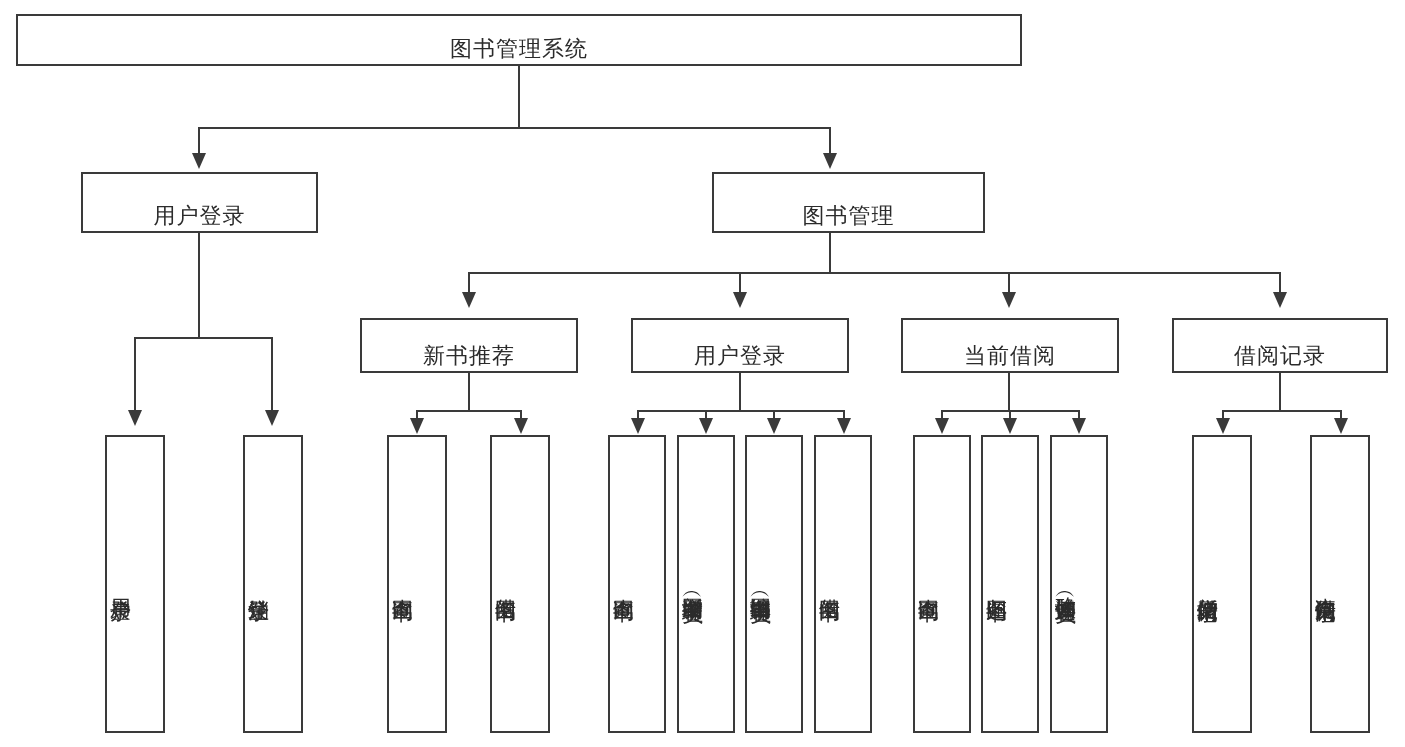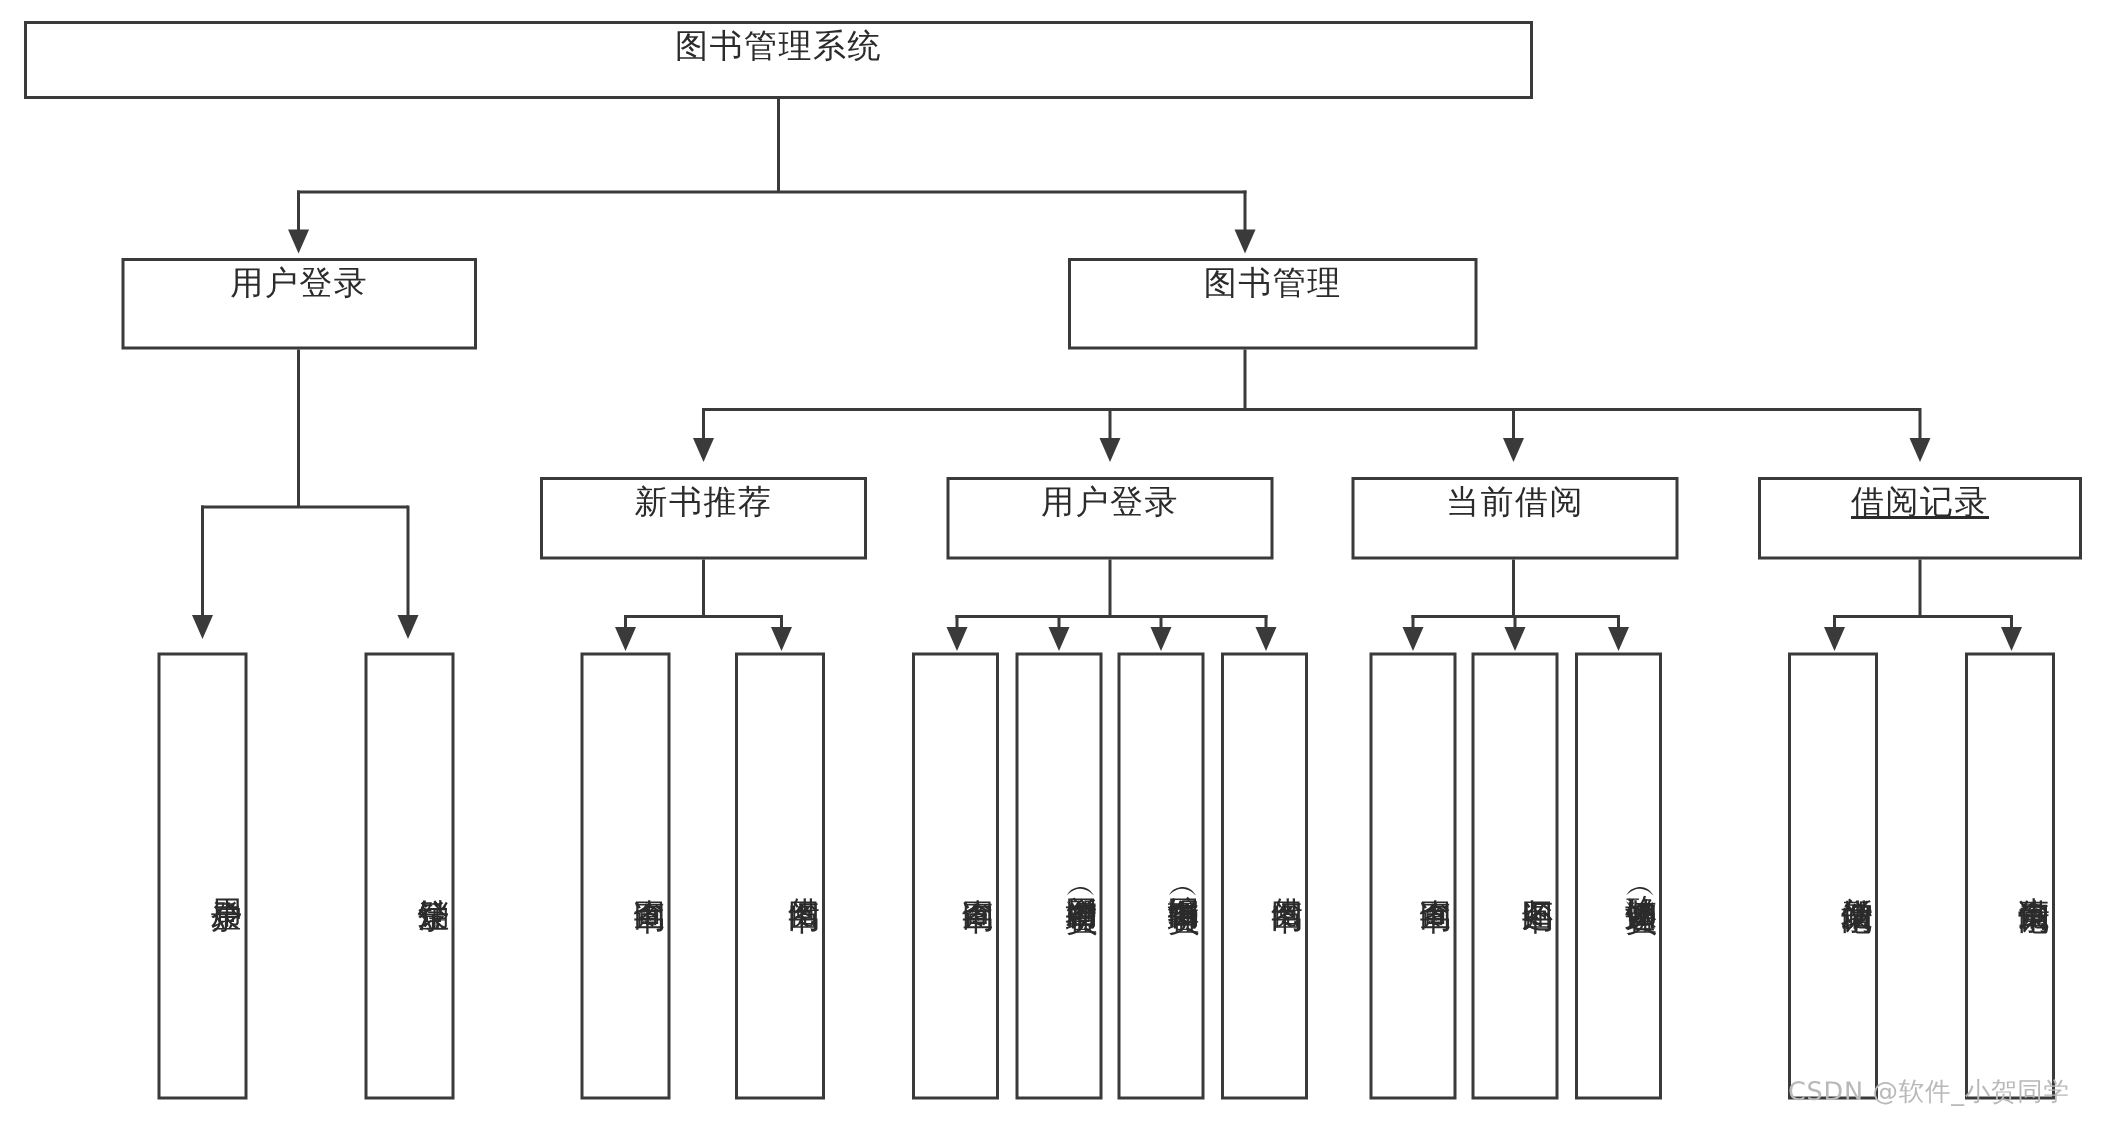--- a/index.html
+++ b/index.html
@@ -14,21 +14,21 @@
     background: #ffffff;
     font-family: "DejaVu Sans", "Liberation Sans", sans-serif;
     overflow: hidden;
   }
   .node {
     position: absolute;
     box-sizing: border-box;
     border: 2px solid #3a3a3a;
     background: #ffffff;
     display: flex;
-    align-items: flex-start;
+    align-items: flex-end;
     justify-content: center;
     color: #2b2b2b;
   }
   .node-h {
     font-size: 22px;
     letter-spacing: 1px;
     white-space: nowrap;
   }
   .node-v {
     writing-mode: vertical-rl;
@@ -116,21 +116,21 @@
 
   <div class="node node-h" style="left:360px; top:318px; width:218px; height:55px;">
     <span>新书推荐</span>
   </div>
   <div class="node node-h" style="left:631px; top:318px; width:218px; height:55px;">
     <span>用户登录</span>
   </div>
   <div class="node node-h" style="left:901px; top:318px; width:218px; height:55px;">
     <span>当前借阅</span>
   </div>
-  <div class="node node-h" style="left:1172px; top:318px; width:216px; height:55px;text-decoration:underline;">
+  <div class="node node-h" style="left:1172px; top:318px; width:216px; height:55px;">
     <span>借阅记录</span>
   </div>
 
   <div class="edge edge-v" style="left:468px; top:373px; width:2px; height:38px;"></div>
   <div class="edge edge-h" style="left:416px; top:410px; width:105px; height:2px;"></div>
   <div class="edge edge-v" style="left:416px; top:410px; width:2px; height:10px;"></div>
   <div class="arrow" style="left:410px; top:418px;"></div>
   <div class="edge edge-v" style="left:520px; top:410px; width:2px; height:10px;"></div>
   <div class="arrow" style="left:514px; top:418px;"></div>
 
@@ -198,15 +198,14 @@
     <span class="vtext">确认归还（管理员）</span>
   </div>
 
   <div class="node node-v" style="left:1192px; top:435px; width:60px; height:298px;">
     <span class="vtext">新增借阅记录</span>
   </div>
   <div class="node node-v" style="left:1310px; top:435px; width:60px; height:298px;">
     <span class="vtext">查询借阅记录</span>
   </div>
 
-  <div class="watermark" style="left:1192px; top:716px;">CSDN @软件_小贺同学</div>
 
 </div>
 
 </body></html>

